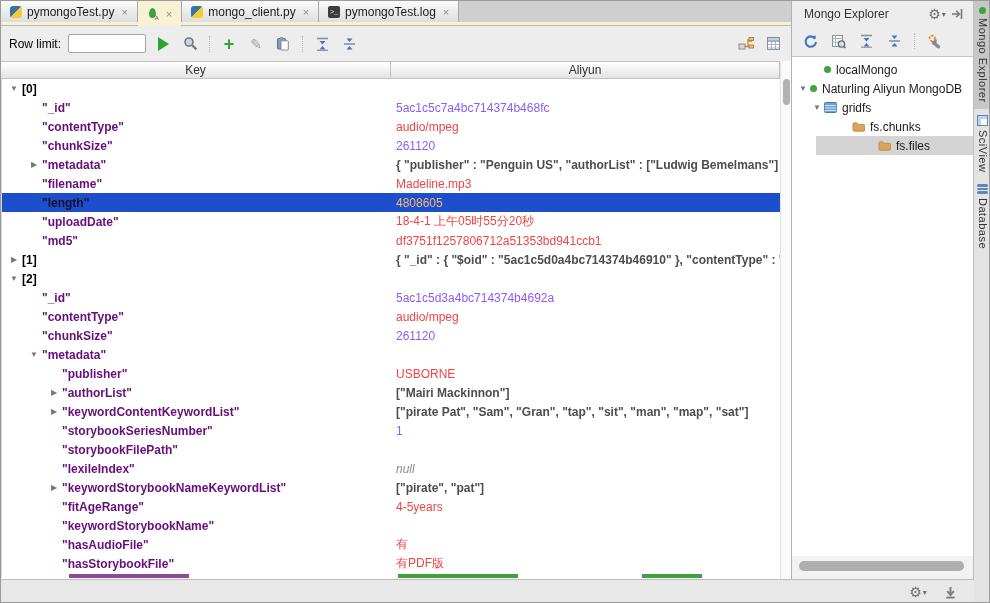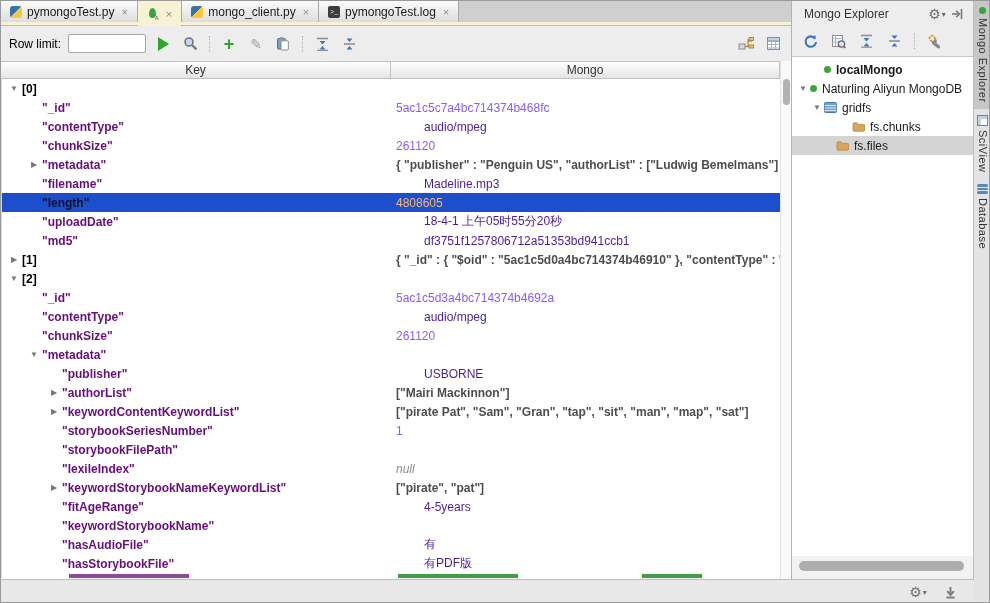--- a/index.html
+++ b/index.html
@@ -54,21 +54,21 @@
     position:absolute; left:0; top:78px; width:779px; height:499px; overflow:hidden;
     background:#fff; border-left:1px solid #d6d6d6;
   }
   .grow { height:19px; display:flex; align-items:center; white-space:nowrap; }
   .grow .ck { width:392px; flex-shrink:0; display:flex; align-items:center; overflow:hidden; }
   .grow .cv { flex:1; overflow:hidden; padding-left:2px; }
   .exp { width:16px; flex-shrink:0; text-align:center; font-size:8px; color:#777; }
   .k-name { color:#660e7a; font-weight:bold; }
   .k-index { color:#000; font-weight:bold; }
   .v-id, .v-num { color:#8b5cf6; }
-  .v-str { color:#4c1d95;margin-left:28px; }
+  .v-str { color:#ef4444; }
   .v-obj { color:#4d4d4d; font-weight:bold; }
   .v-null { color:#8c8c8c; font-style:italic; }
   .grow.selected { background:#1d4ecb; }
   .grow.selected .k-name { color:#14102a; }
   .grow.selected .cv span { color:#fdba74; }
   .partial-row { position:relative; height:5px; overflow:hidden; }
   .partial-row .frag { position:absolute; top:1px; height:4px; }
   
   .vscroll { position:absolute; left:779px; top:60px; width:11px; height:518px; background:#fafafa; border-left:1px solid #e2e2e2; }
   .vthumb { position:absolute; left:2px; top:18px; width:7px; height:26px; border-radius:4px; background:#b2b2b2; }
@@ -194,21 +194,21 @@
       <svg width="15" height="15" viewBox="0 0 15 15">
           <rect x="1.5" y="1.5" width="12" height="12" fill="#fff" stroke="#8c8c8c"></rect>
           <path d="M1.5 5 H13.5 M1.5 8.5 H13.5 M1.5 12 H13.5 M5.5 1.5 V13.5 M9.5 1.5 V13.5" stroke="#9fb6d4" stroke-width="1"></path>
           <rect x="1.5" y="1.5" width="12" height="3.5" fill="#bcd3ea" stroke="#8c8c8c"></rect>
         </svg>
     </span>
   </div>
 
   <div class="grid-header">
     <div class="hcell key">Key</div>
-    <div class="hcell value">Mongo</div>
+    <div class="hcell value">Aliyun</div>
   </div>
 
   <div class="grid-body" id="grid-body">
       <div class="grow">
         <div class="ck" style="padding-left: 4px;">
           <span class="exp">▼</span>
           <span class="k-index">[0]</span>
         </div>
         <div class="cv"><span></span></div>
       </div>
@@ -445,21 +445,21 @@
       <span class="tb-btn">
         <svg width="15" height="15" viewBox="0 0 15 15">
             <circle cx="4.2" cy="4.2" r="2.6" fill="none" stroke="#e8930c" stroke-width="1.8" stroke-dasharray="2.4 1.2"></circle>
             <rect x="5.5" y="6.5" width="9.5" height="3.4" rx="1.7" transform="rotate(40 5.5 6.5)" fill="#8a8a8a"></rect>
             <circle cx="6.2" cy="7" r="2.6" fill="#8a8a8a"></circle>
             <circle cx="4.9" cy="5.6" r="1.4" fill="#ededed"></circle>
           </svg>
       </span>
     </div>
     <div class="panel-tree" id="panel-tree">
-        <div class="trow" style="padding-left: 18px; font-weight: bold;">
+        <div class="trow" style="padding-left: 18px;">
           <span class="texp"></span>
           <span class="ticon">
             <span class="dot-green"></span>
           </span>
           <span>localMongo</span>
         </div>
         <div class="trow" style="padding-left: 4px;">
           <span class="texp">▼</span>
           <span class="ticon">
             <span class="dot-green"></span>
@@ -478,21 +478,21 @@
         </div>
         <div class="trow" style="padding-left: 46px;">
           <span class="texp"></span>
           <span class="ticon">
             <svg width="13" height="11" viewBox="0 0 13 11">
               <path d="M1 3 Q1 1.8 2.2 1.8 H4.8 L6 3.4 H11.6 Q12.6 3.4 12.6 4.4 V9 Q12.6 10.2 11.4 10.2 H2.2 Q1 10.2 1 9 Z" fill="#d7a65b" stroke="#b3863e" stroke-width="0.8"></path>
             </svg>
           </span>
           <span>fs.chunks</span>
         </div>
-        <div class="trow selected" style="padding-left: 30px;">
+        <div class="trow selected" style="padding-left: 48px; margin-left: 24px;">
           <span class="texp"></span>
           <span class="ticon">
             <svg width="13" height="11" viewBox="0 0 13 11">
               <path d="M1 3 Q1 1.8 2.2 1.8 H4.8 L6 3.4 H11.6 Q12.6 3.4 12.6 4.4 V9 Q12.6 10.2 11.4 10.2 H2.2 Q1 10.2 1 9 Z" fill="#d7a65b" stroke="#b3863e" stroke-width="0.8"></path>
             </svg>
           </span>
           <span>fs.files</span>
         </div>
       </div>
     <div class="hscroll">

